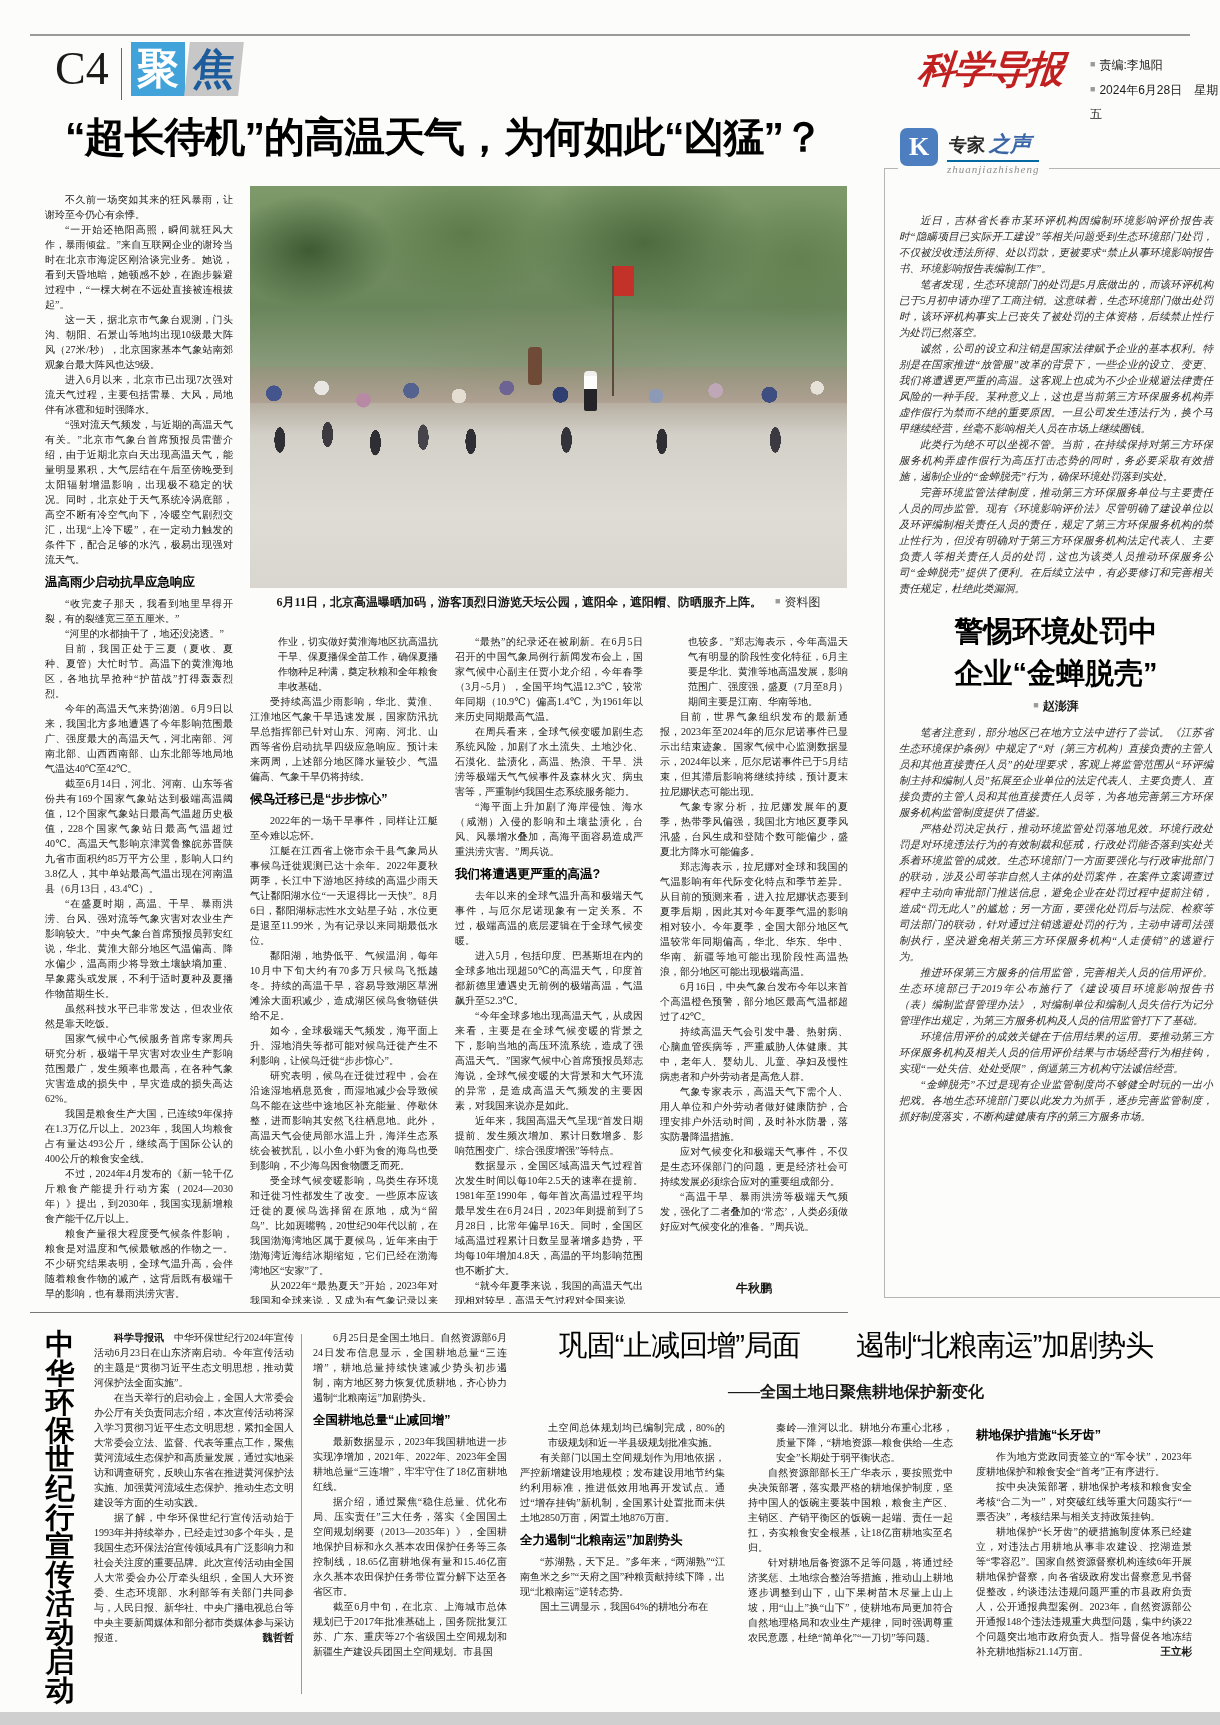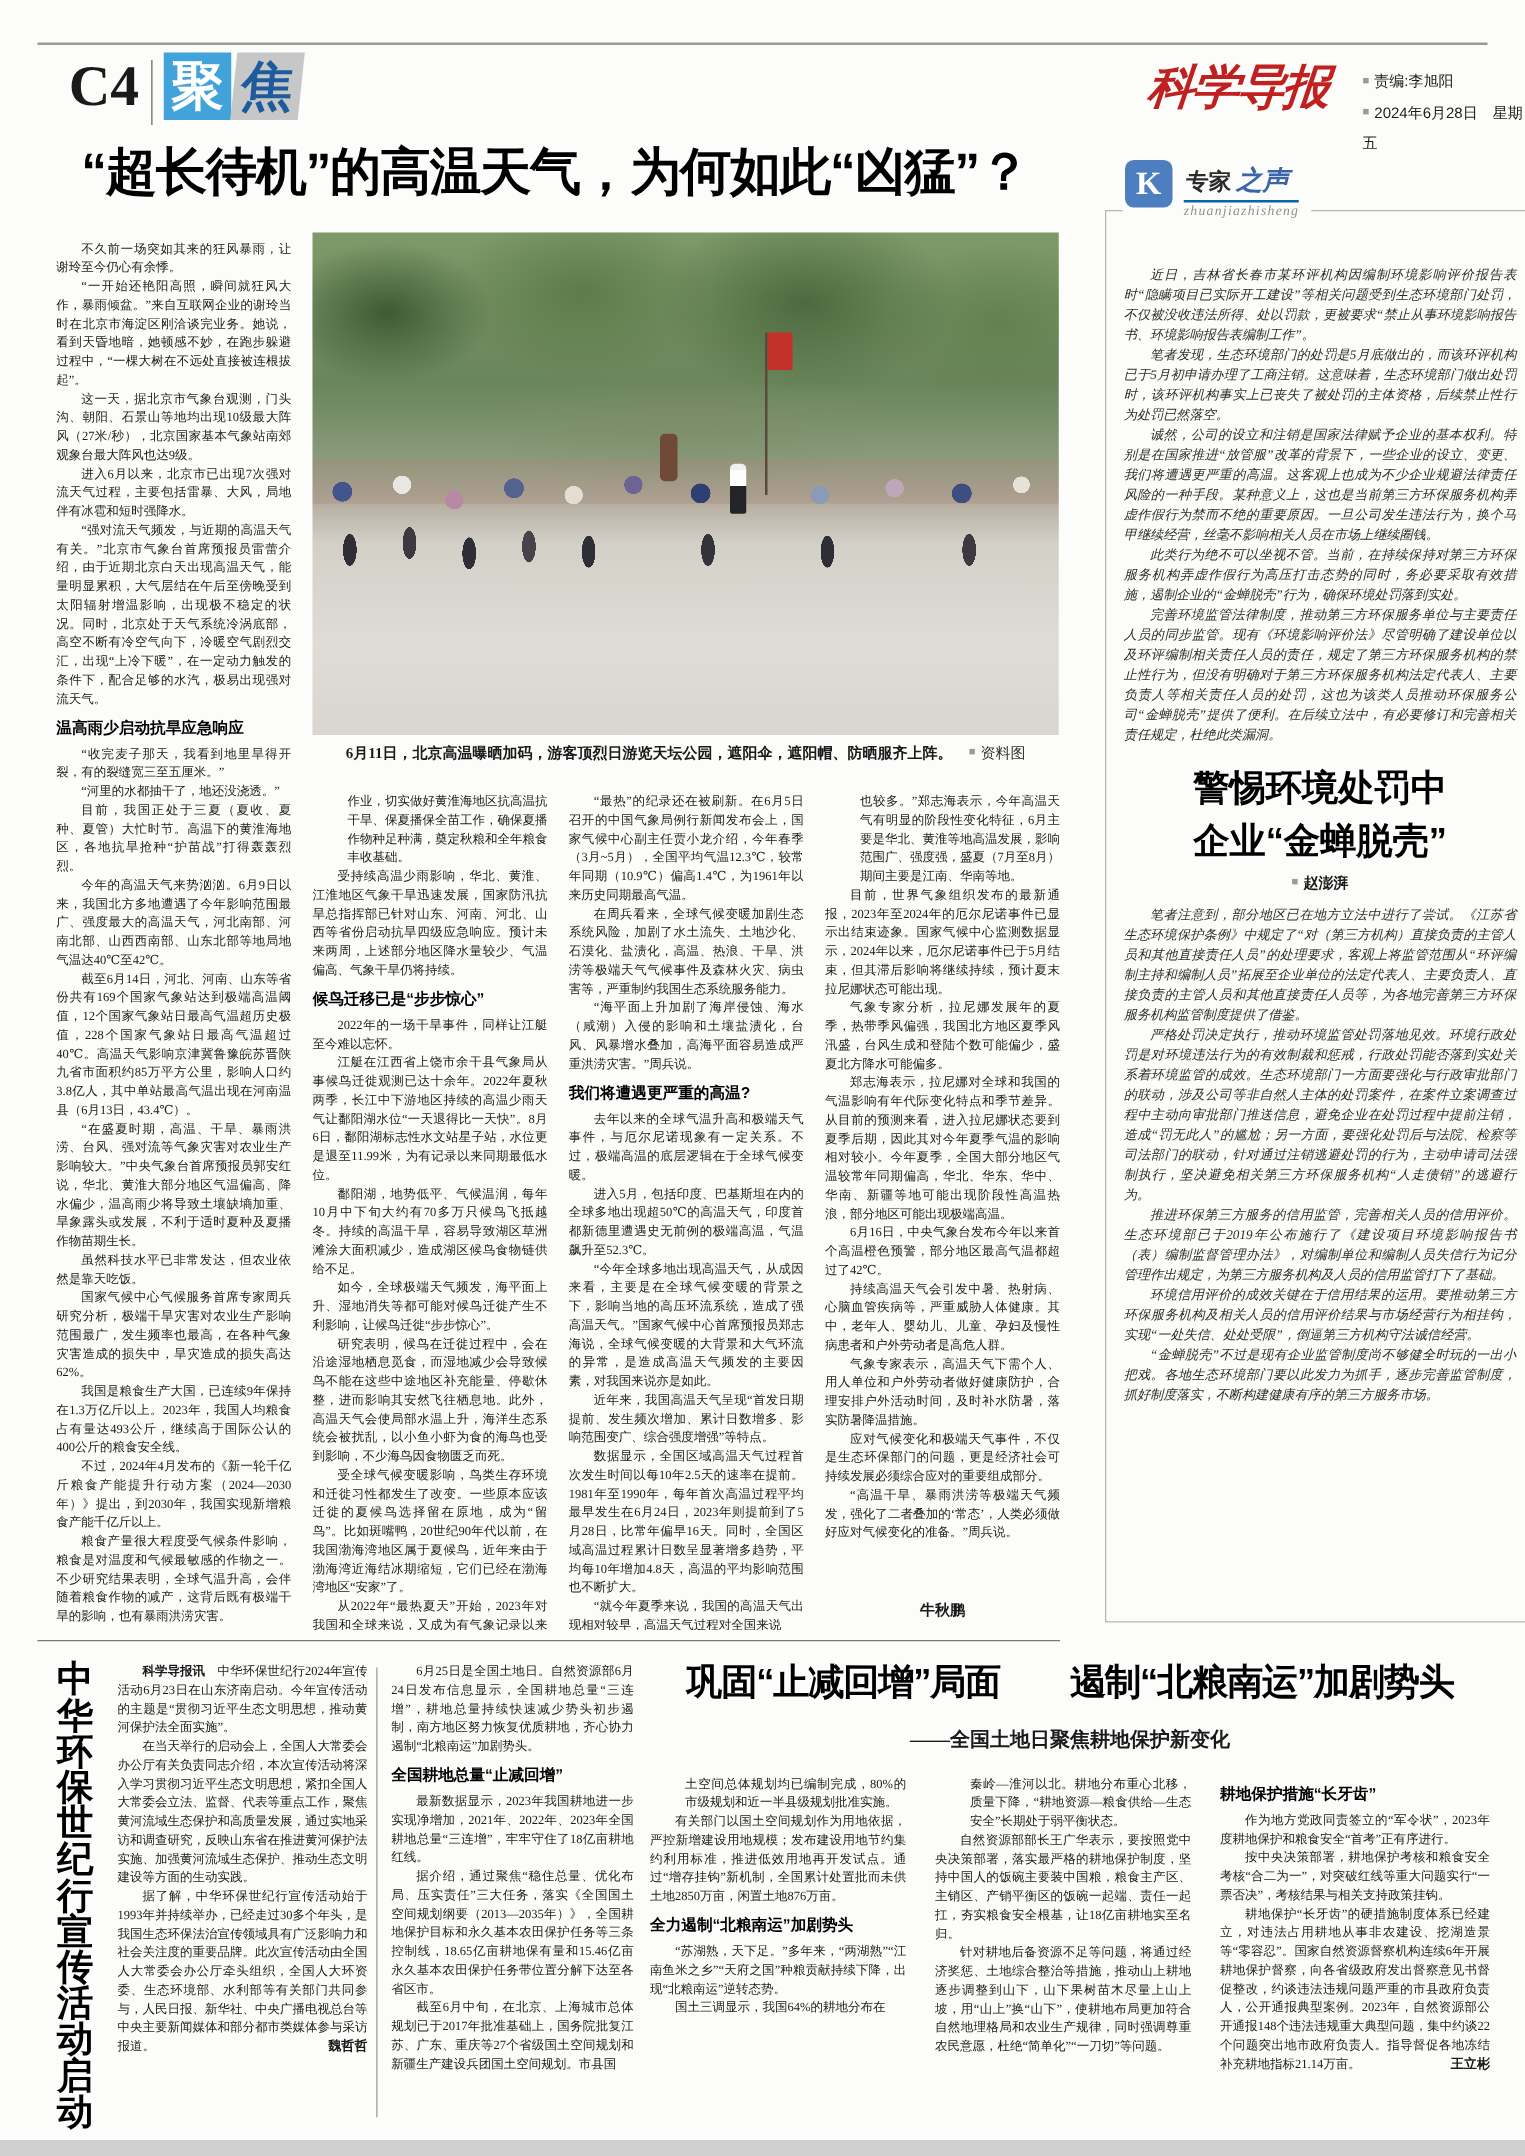--- a/index.html
+++ b/index.html
@@ -1,21 +1,21 @@
 <!DOCTYPE html>
 <html><head>
 <meta charset="utf-8">
 <style>
   html,body{margin:0;padding:0;background:#e9e9e9;}
   .page{position:relative;width:1220px;height:1725px;margin:0 auto;background:#fcfcfa;
         font-family:"Liberation Serif","DejaVu Serif",serif;color:#1a1a1a;overflow:hidden;}
   .abs{position:absolute;}
   
   .top-rule{left:30px;top:34px;width:1160px;height:2px;background:#9a9a9a;}
-  .pagenum{left:55px;top:42px;font-size:46px;font-weight:bold;font-family:"Liberation Serif",serif;}
+  .pagenum{left:55px;top:42px;font-size:46px;font-weight:normal;font-family:"Liberation Serif",serif;}
   .hdr-divider{left:121px;top:48px;width:1px;height:52px;background:#666;}
   .logo-sq{width:54px;height:54px;text-align:center;line-height:54px;font-size:42px;font-weight:bold;
            font-family:"Liberation Sans","DejaVu Sans",sans-serif;}
   .logo-ju{left:131px;top:42px;background:#41a3d9;color:#ffffff;}
   .logo-jiao{left:187px;top:42px;background:#c7c7c7;color:#1c5c9c;transform:skewX(-6deg);}
   .masthead{left:918px;top:44px;width:170px;font-size:38px;font-weight:bold;font-style:italic;
             color:#c02020;transform:skewX(-5deg);letter-spacing:-2px;}
   .pubinfo{left:1090px;top:52px;font-size:12px;line-height:24px;font-family:"Liberation Sans","DejaVu Sans",sans-serif;}
   .sq{color:#9a9a9a;font-size:9px;vertical-align:2px;margin-right:4px;}
   
@@ -88,21 +88,21 @@
   .sb-headline{margin:13px 0 4px;text-align:center;font-size:29px;line-height:42px;font-weight:900;
                font-style:normal;font-family:"Liberation Sans","DejaVu Sans",sans-serif;color:#000;}
   .sb-byline{text-align:center;font-size:12px;font-weight:bold;font-style:normal;margin:2px 0 10px;}
   
   .mid-rule{left:30px;top:1312px;width:818px;height:1px;background:#777;}
   .v-title{left:42px;top:1330px;width:36px;font-size:29px;line-height:28.8px;font-weight:bold;
            font-family:"Liberation Sans","DejaVu Sans",sans-serif;word-break:break-all;text-align:center;color:#000;}
   .bl-body{left:94px;top:1330px;width:200px;height:374px;}
   .v-rule{left:301px;top:1334px;width:1px;height:360px;background:#999;}
   .br-col1{left:313px;top:1330px;width:194px;height:376px;}
-  .br-headline{left:520px;top:1326px;width:672px;text-align:center;font-size:29px;font-weight:700;
+  .br-headline{left:520px;top:1326px;width:672px;text-align:center;font-size:29px;font-weight:400;
                font-family:"Liberation Sans","DejaVu Sans",sans-serif;white-space:nowrap;letter-spacing:-1px;color:#000;}
   .br-subtitle{left:520px;top:1382px;width:672px;text-align:center;font-size:16px;font-weight:bold;}
   .br-colB{left:520px;top:1420px;width:205px;height:284px;}
   .br-colC{left:748px;top:1420px;width:205px;height:284px;}
   .br-colD{left:976px;top:1420px;width:216px;height:284px;}
   .bottom-strip{left:0;top:1712px;width:1220px;height:13px;background:#cfcfcf;}
 </style>
 </head>
 <body>
 

